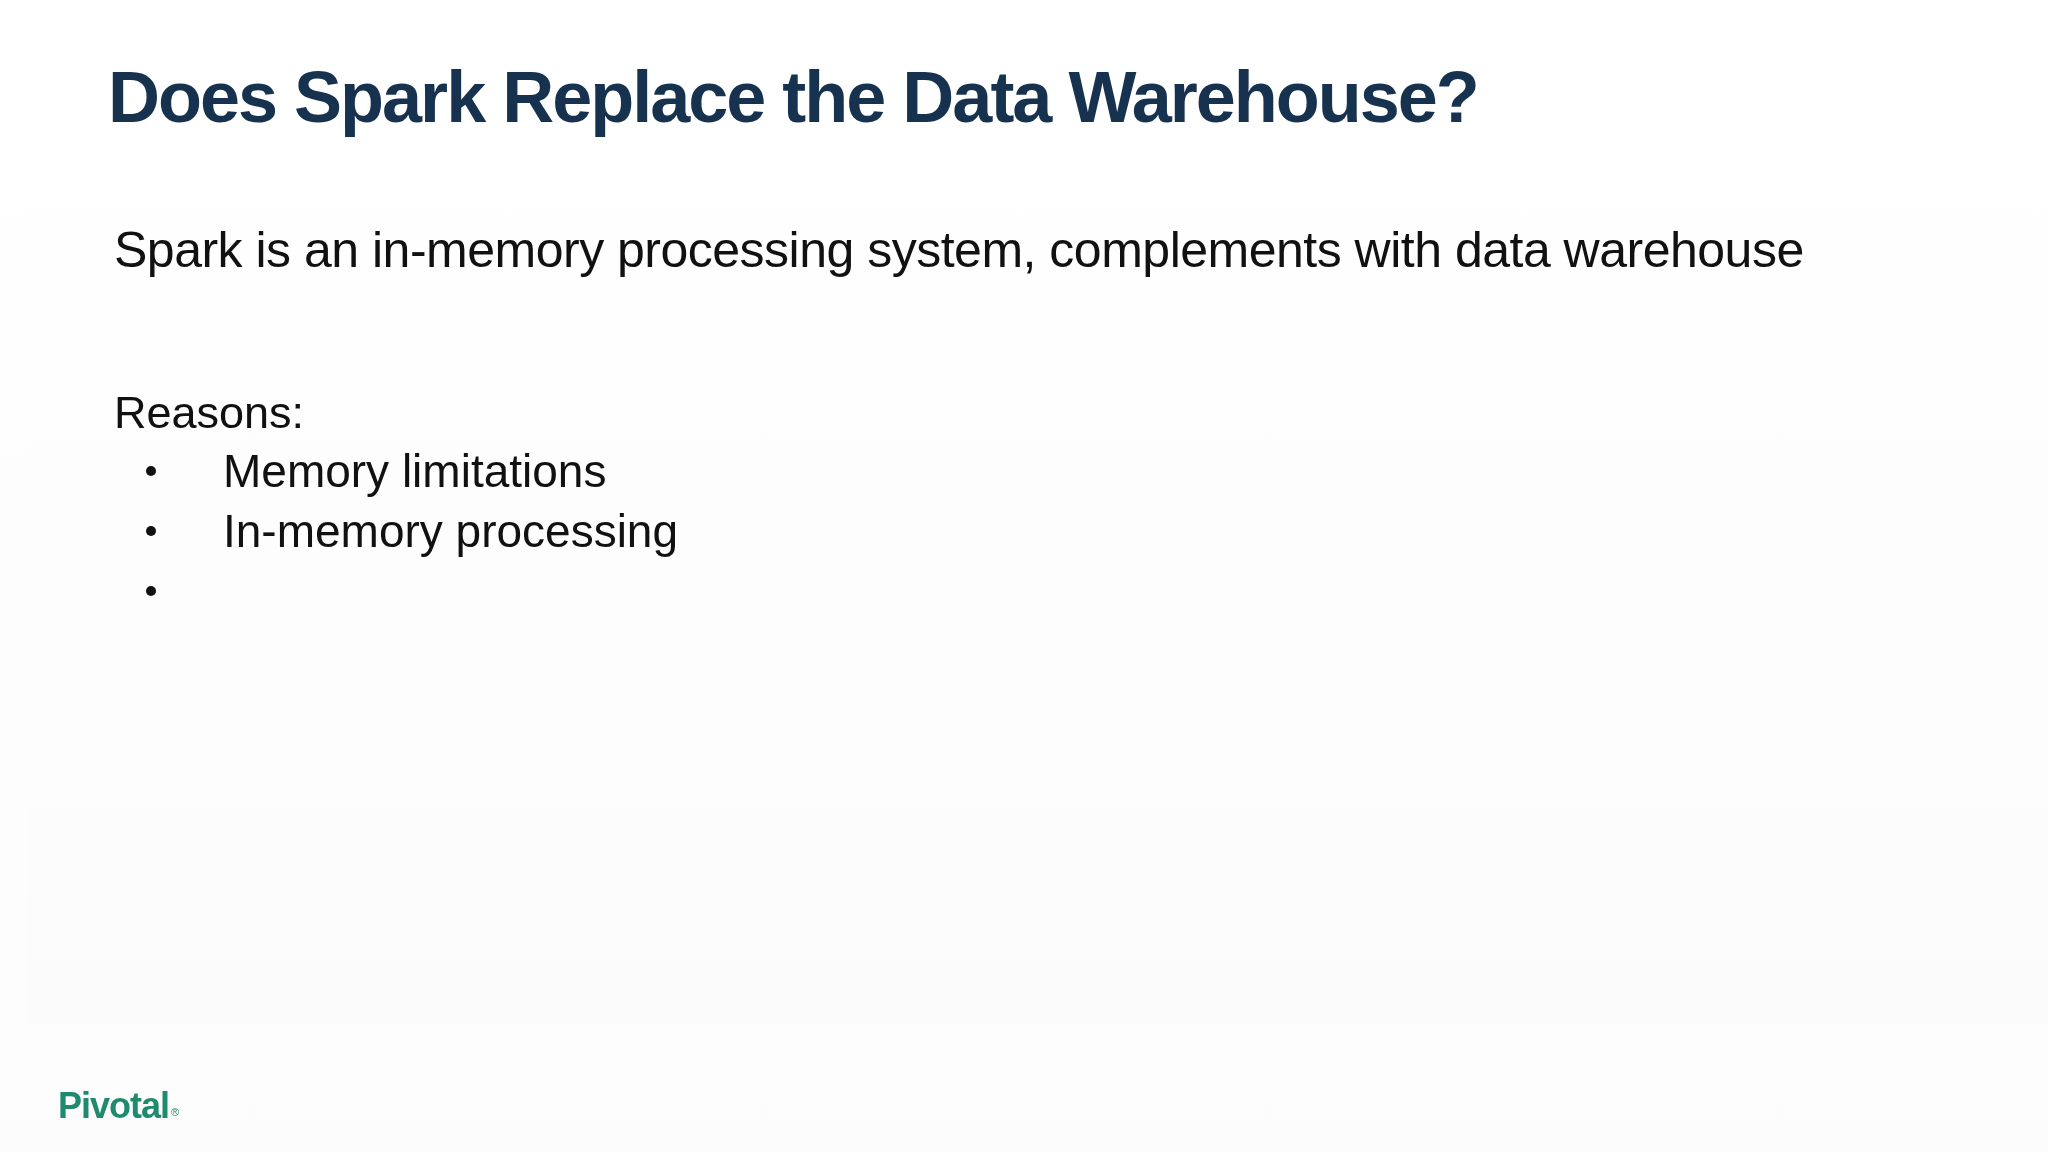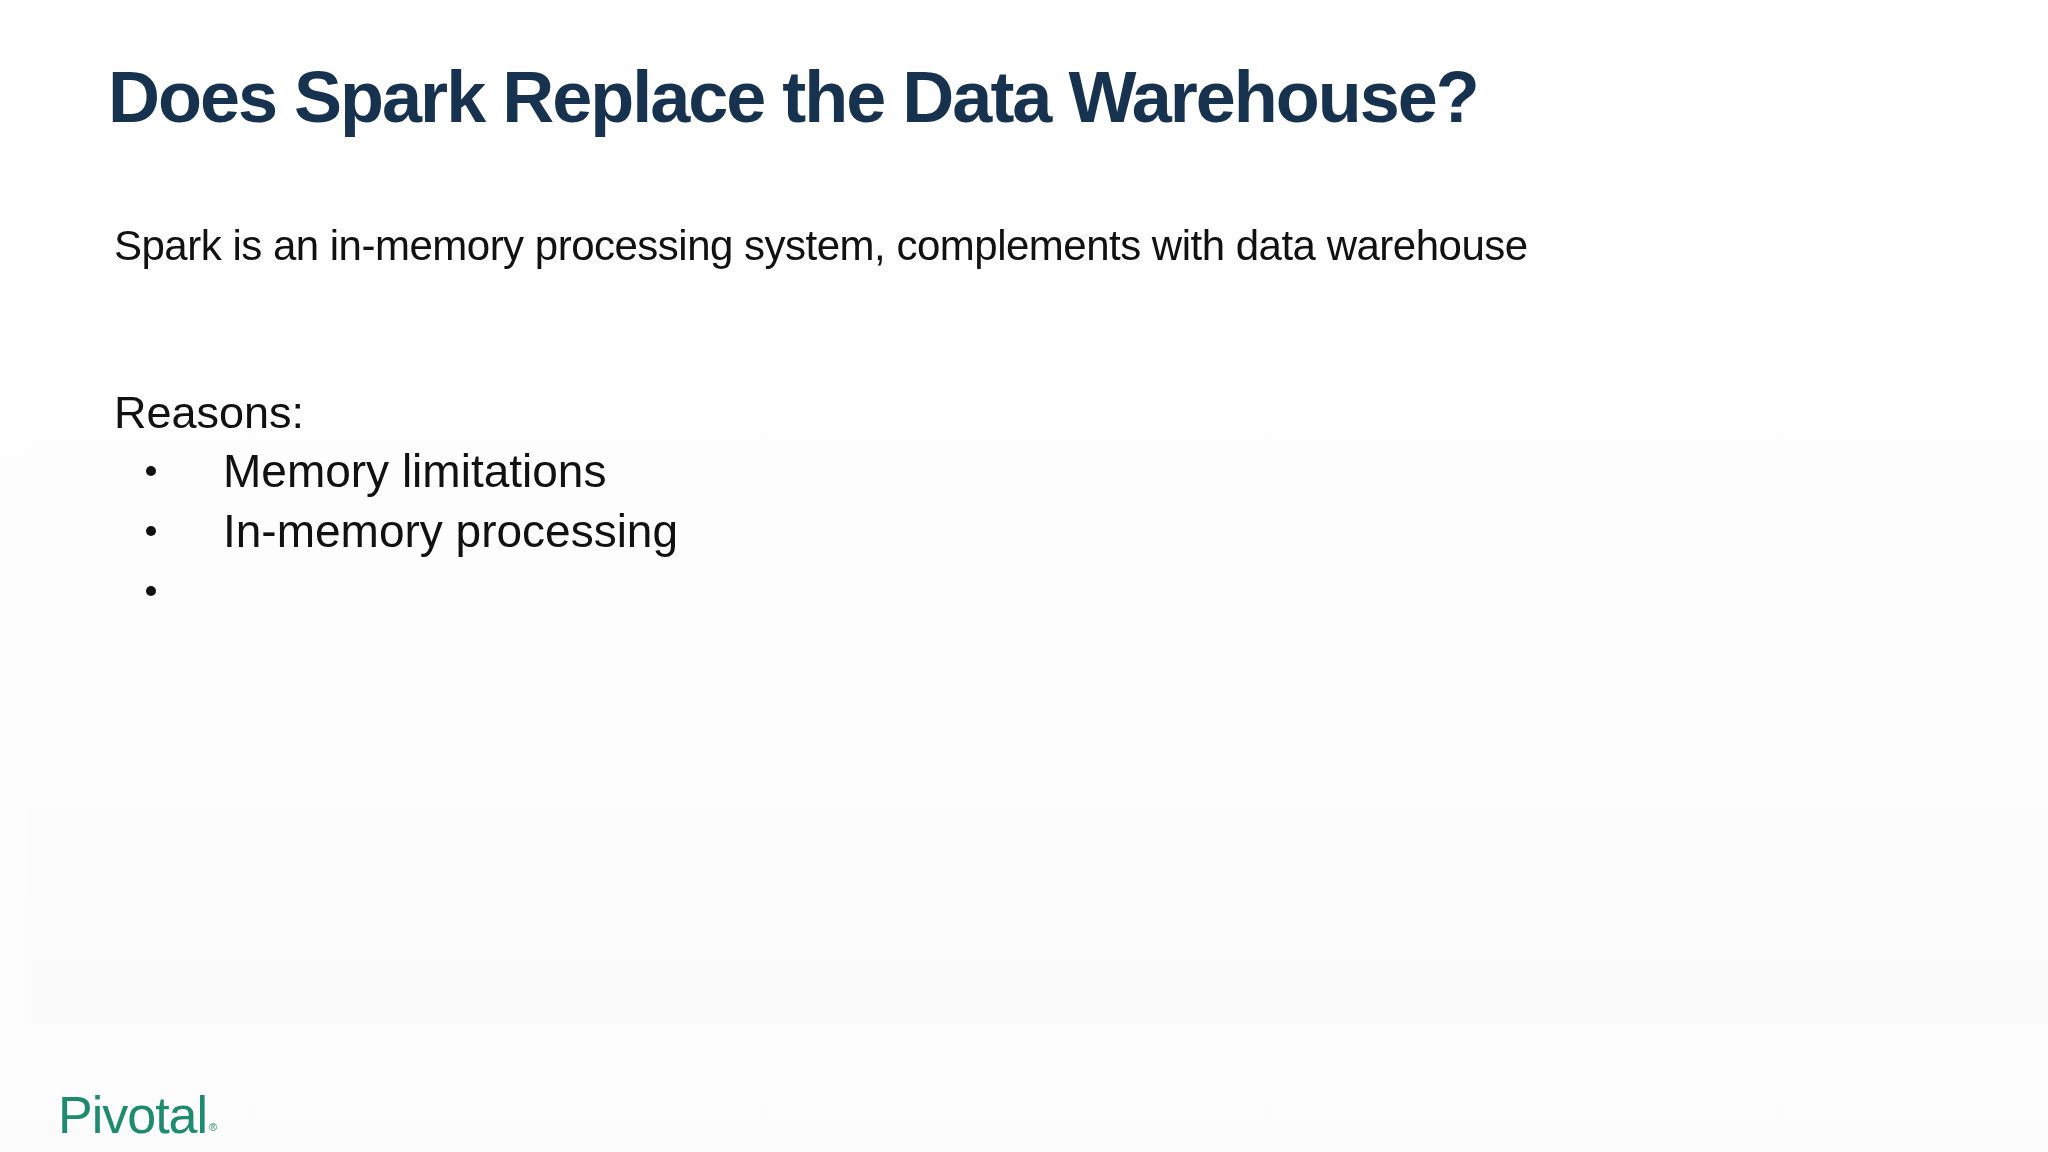--- a/index.html
+++ b/index.html
@@ -27,21 +27,21 @@
     font-size:72px;
     font-weight:bold;
     line-height:1.1;
     letter-spacing:-2px;
     color:var(--title-color);
     white-space:nowrap;
   }
   .intro-text{
     position:absolute;
     left:86px;top:225px;
-    font-size:42px;
+    font-size:50px;
     line-height:1;
     letter-spacing:-0.5px;
     color:var(--body-text);
     white-space:nowrap;
   }
   .reasons-heading{
     position:absolute;
     left:86px;top:390px;
     font-size:45px;
     line-height:1;
@@ -70,22 +70,22 @@
     border-radius:50%;
     background:var(--body-text);
   }
   .footer-logo{
     position:absolute;
     left:30px;top:1085px;
     color:var(--logo-green);
     white-space:nowrap;
   }
   .logo-word{
-    font-size:52px;
-    font-weight:normal;
+    font-size:36px;
+    font-weight:bold;
     letter-spacing:-1px;
   }
   .logo-reg{
     font-size:11px;
     vertical-align:baseline;
     position:relative;
     top:-2px;
     left:2px;
   }
 </style>

